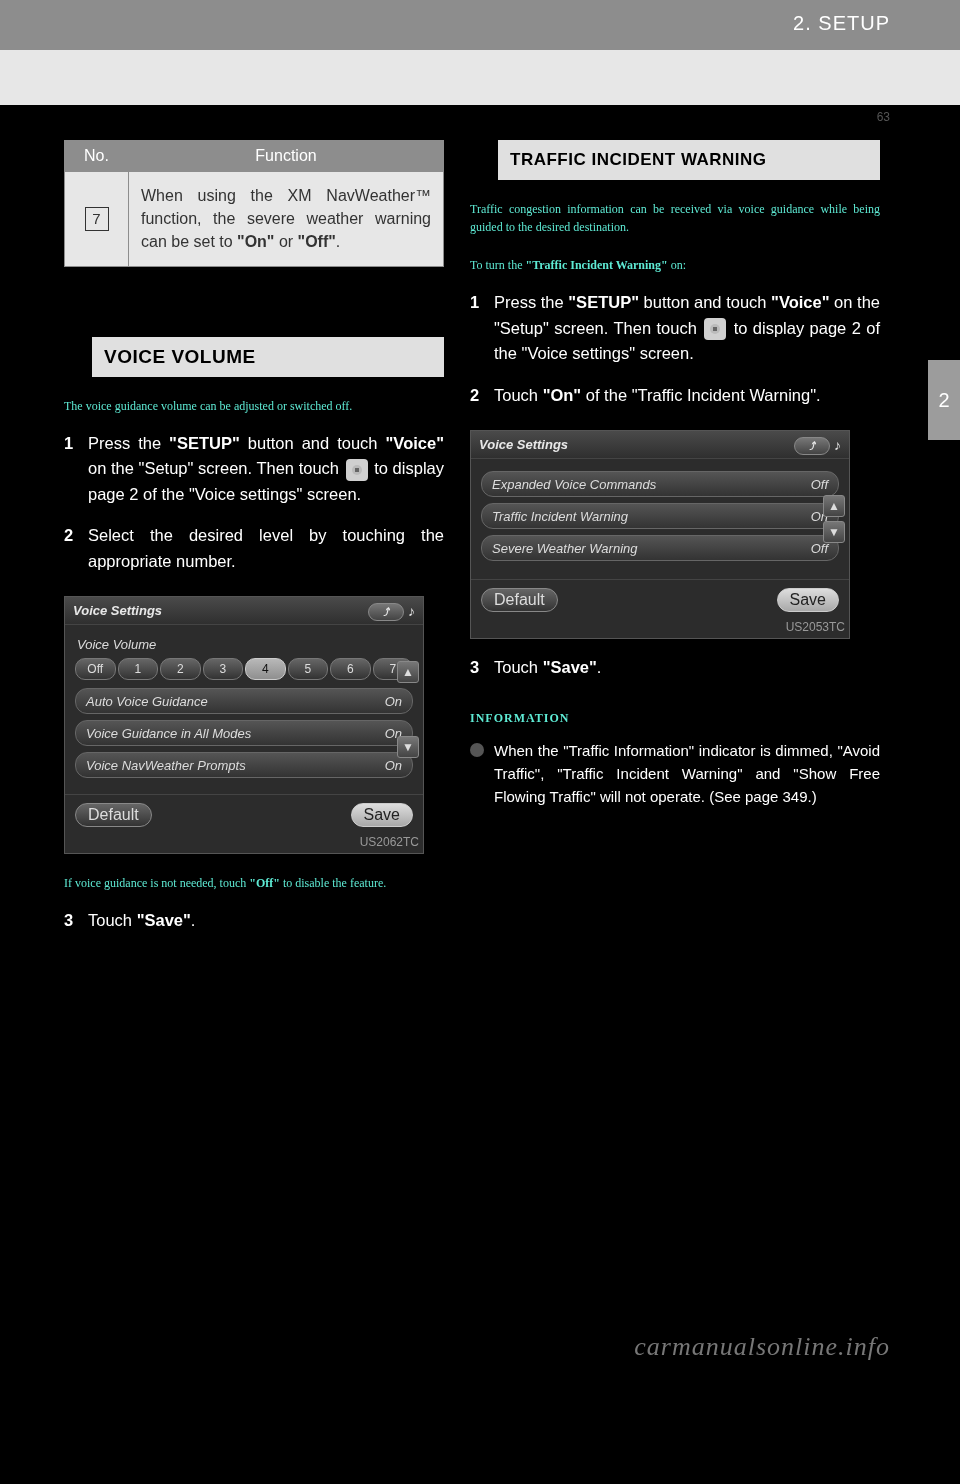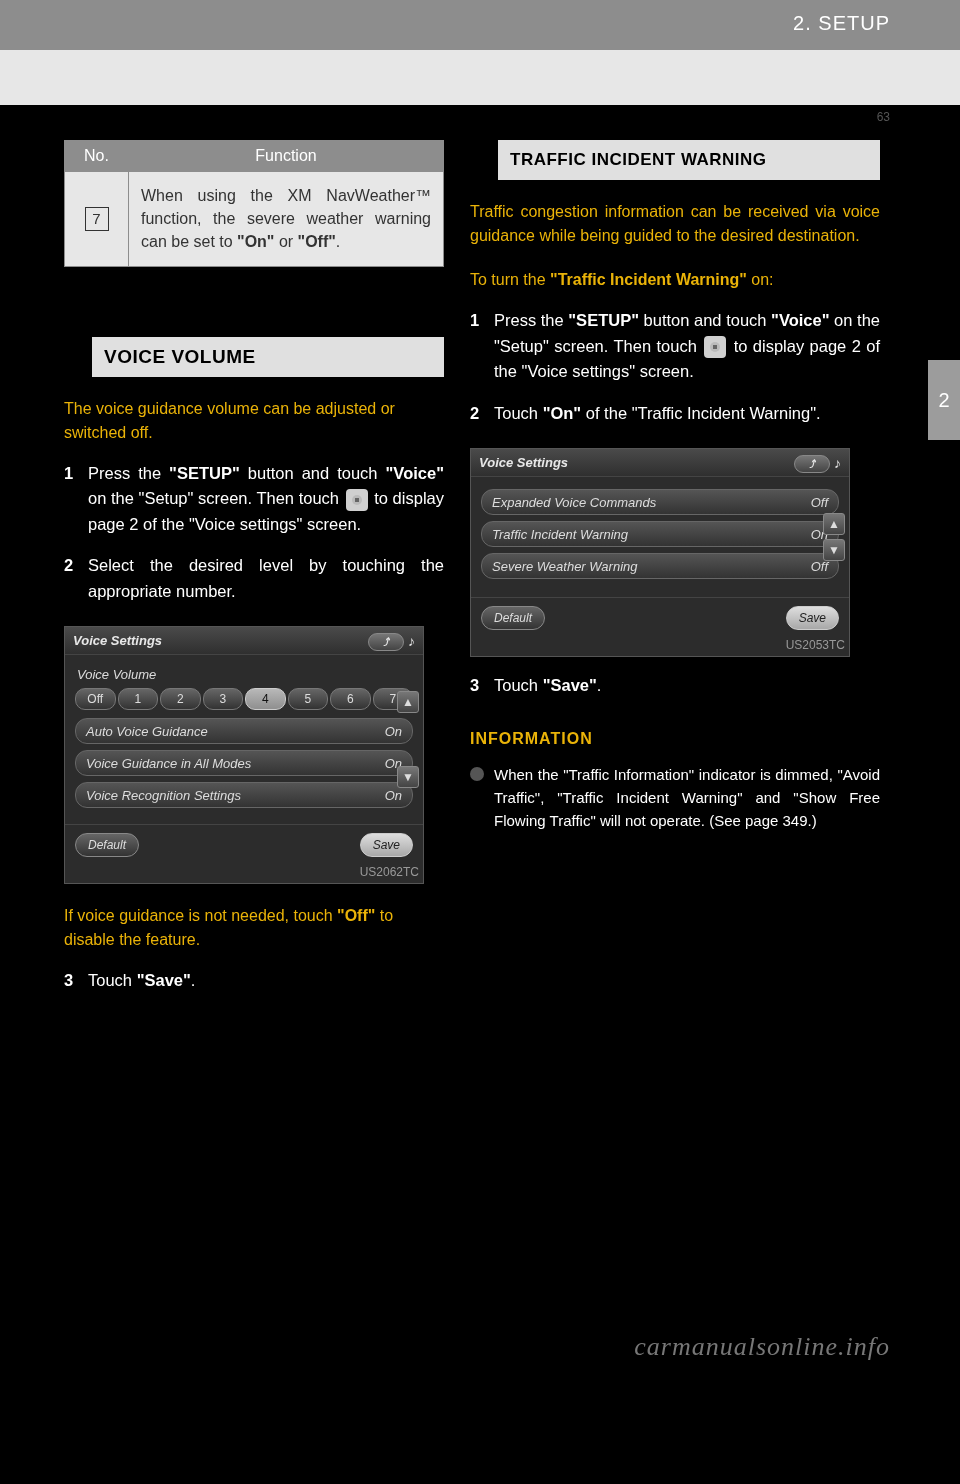--- a/index.html
+++ b/index.html
@@ -24,21 +24,21 @@
   .sevenbox { display: inline-block; width: 24px; height: 24px; border: 1px solid #333; font-size: 15px; line-height: 22px; color: #333; }
 
   
   .section-heading { margin-top: 70px; display: flex; align-items: stretch; height: 40px; }
   .section-heading .blk { width: 28px; background: #000; }
   .section-heading .gry { flex: 1; background: #e0e0e0; color: #000; font-weight: bold; font-size: 19px; display: flex; align-items: center; padding-left: 12px; letter-spacing: 0.5px; }
   .col-right .section-heading { margin-top: 0; }
   .col-right .section-heading .gry { font-size: 17px; }
 
   
-  .para { margin-top: 20px; font-size: 16px; line-height: 1.5; color: #eab308; }
+  .para { margin-top: 20px; font-size: 12px; line-height: 1.5; color: #5eead4; font-family: Liberation Serif, serif; }
   .para.just { text-align: justify; }
   .step { display: flex; margin-top: 16px; font-size: 16.5px; line-height: 1.55; text-align: justify; }
   .step .num { font-weight: bold; min-width: 24px; }
   .step .txt { flex: 1; }
 
   .disc-icon { display: inline-block; vertical-align: middle; width: 22px; height: 22px; border-radius: 4px; background: #d0d0d0; position: relative; margin: 0 2px; }
   .disc-icon::after { content: ""; position: absolute; top: 6px; left: 6px; width: 10px; height: 10px; border-radius: 50%; background: radial-gradient(circle, #666 30%, #bbb 35%, #bbb 100%); }
 
   
   .shot { margin-top: 22px; width: 360px; background: #8b5cf6; border: 1px solid #555; font-family: Arial, sans-serif; color: #ddd; font-size: 13px; position: relative; }
@@ -47,21 +47,21 @@
   .shot-titlebar .note { float: right; margin-left: 4px; font-size: 14px; font-style: normal; }
   .shot-body { padding: 8px 10px 10px 10px; background: #2c2c2c; position: relative; }
   .shot-label { font-style: italic; margin: 4px 0 6px 2px; }
   .volrow { display: flex; gap: 2px; margin-bottom: 8px; }
   .volbtn { flex: 1; height: 22px; border-radius: 10px; background: linear-gradient(#666,#333); border: 1px solid #777; display: flex; align-items: center; justify-content: center; font-size: 12px; color: #ddd; }
   .volbtn.sel { background: linear-gradient(#b8b8b8,#8f8f8f); color: #111; border-color: #ccc; }
   .settingrow { height: 26px; border-radius: 12px; background: linear-gradient(#555,#333); border: 1px solid #666; margin-bottom: 6px; display: flex; align-items: center; padding: 0 10px; justify-content: space-between; font-style: italic; }
   .sidearrows { position: absolute; right: 4px; top: 36px; bottom: 36px; width: 22px; display: flex; flex-direction: column; justify-content: space-between; }
   .arrowbtn { width: 22px; height: 22px; background: linear-gradient(#777,#444); border: 1px solid #888; border-radius: 3px; display: flex; align-items: center; justify-content: center; font-size: 12px; }
   .shot-footer { display: flex; justify-content: space-between; padding: 8px 10px; background: #2c2c2c; border-top: 1px solid #444; }
-  .ftbtn { height: 24px; padding: 0 12px; border-radius: 12px; border: 1px solid #888; background: linear-gradient(#666,#333); display: flex; align-items: center; font-style: italic; font-size: 12px; }
+  .ftbtn { height: 24px; padding: 0 12px; border-radius: 12px; border: 1px solid #888; background: linear-gradient(#666,#333); display: flex; align-items: center; font-size: 16px; }
   .ftbtn.save { background: linear-gradient(#dedede,#a8a8a8); color: #222; border-color: #ccc; }
   .shot-code { text-align: right; font-size: 12px; color: #999; padding: 0 4px 4px 0; background: #2c2c2c; }
 
   .col-right .shot { width: 380px; }
   .col-right .shot-body { min-height: 120px; padding-top: 12px; }
 
   .info-bullet { margin-top: 12px; font-size: 15px; line-height: 1.55; display: flex; text-align: justify; }
   .info-bullet .dot { width: 14px; height: 14px; border-radius: 50%; background: #555; margin-right: 10px; margin-top: 4px; flex-shrink: 0; }
   .info-bullet .itxt { flex: 1; }
 
@@ -137,21 +137,21 @@
         </div>
         <div class="settingrow">
             <span>Auto Voice Guidance</span>
             <span>On</span>
           </div>
         <div class="settingrow">
             <span>Voice Guidance in All Modes</span>
             <span>On</span>
           </div>
         <div class="settingrow">
-            <span>Voice Recognition Settings</span>
+            <span>Voice NavWeather Prompts</span>
             <span>On</span>
           </div>
         <div class="sidearrows">
           <div class="arrowbtn">▲</div>
           <div class="arrowbtn">▼</div>
         </div>
       </div>
       <div class="shot-footer">
         <div class="ftbtn">Default</div>
         <div class="ftbtn save">Save</div>

